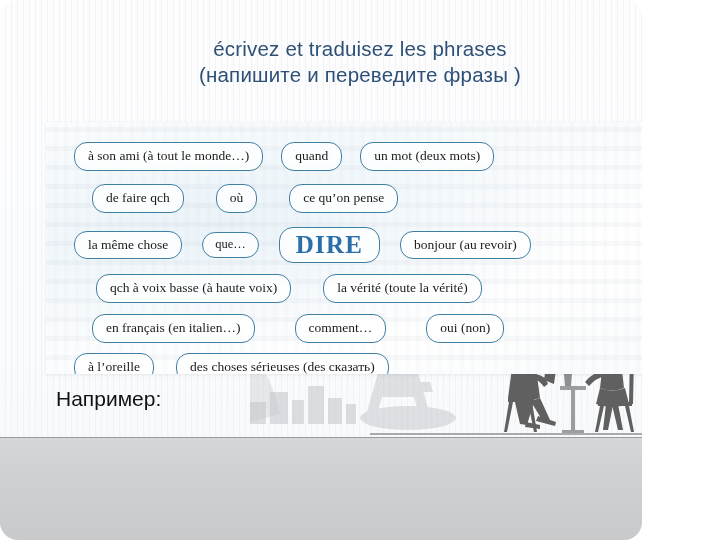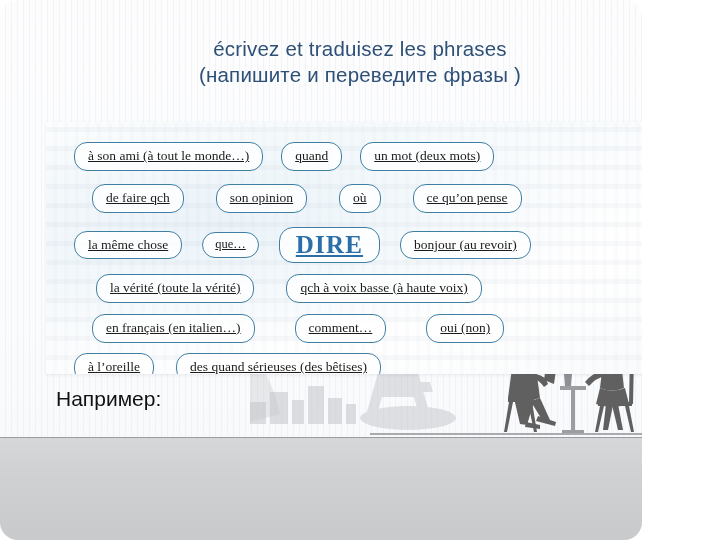--- a/index.html
+++ b/index.html
@@ -125,21 +125,20 @@
     border: 1.4px solid #3f7fa4;
     border-radius: 13px;
     background: rgba(255,255,255,0.82);
     color: #1b1b1b;
     font-family: "Liberation Serif", serif;
     font-size: 13.5px;
     line-height: 1;
     padding: 6px 13px 7px 13px;
     white-space: nowrap;
     box-shadow: 0 0 0 1px rgba(255,255,255,0.5) inset;
-    text-decoration: underline;
   }
   .pill.small { font-size: 12.5px; padding: 5px 12px 6px 12px; text-align: right; }
   .pill.center-word {
     font-weight: bold;
     font-size: 25px;
     color: #2b6fa8;
     letter-spacing: 1.2px;
     padding: 4px 16px 5px 16px;
     border-width: 1.6px;
     border-radius: 14px;
@@ -244,46 +243,45 @@
     <div class="rows">
 
       <div class="row" style="left:28px; top:20px; gap:18px;">
         <span class="pill">à son ami (à tout le monde…)</span>
         <span class="pill">quand</span>
         <span class="pill">un mot (deux mots)</span>
       </div>
 
       <div class="row" style="left:46px; top:62px; gap:32px;text-align:right;">
         <span class="pill">de faire qch</span>
-        <span class="pill">son opinion</span>
         <span class="pill">où</span>
         <span class="pill">ce qu’on pense</span>
       </div>
 
       <div class="row" style="left:28px; top:105px; gap:20px;">
         <span class="pill">la même chose</span>
         <span class="pill small">que…</span>
         <span class="pill center-word">DIRE</span>
         <span class="pill">bonjour (au revoir)</span>
       </div>
 
       <div class="row" style="left:50px; top:152px; gap:32px;">
+        <span class="pill">qch à voix basse (à haute voix)</span>
         <span class="pill">la vérité (toute la vérité)</span>
-        <span class="pill">qch à voix basse (à haute voix)</span>
       </div>
 
       <div class="row" style="left:46px; top:192px; gap:40px;">
         <span class="pill">en français (en italien…)</span>
         <span class="pill">comment…</span>
         <span class="pill">oui (non)</span>
       </div>
 
       <div class="row" style="left:28px; top:231px; gap:22px;">
         <span class="pill">à l’oreille</span>
-        <span class="pill">des quand sérieuses (des bêtises)</span>
+        <span class="pill">des choses sérieuses (des сказать)</span>
       </div>
 
     </div>
   </div>
 
   <div class="band-rule"></div>
   <div class="lower-band"></div>
 
   <div class="example-line ex1">Например:</div>
 

